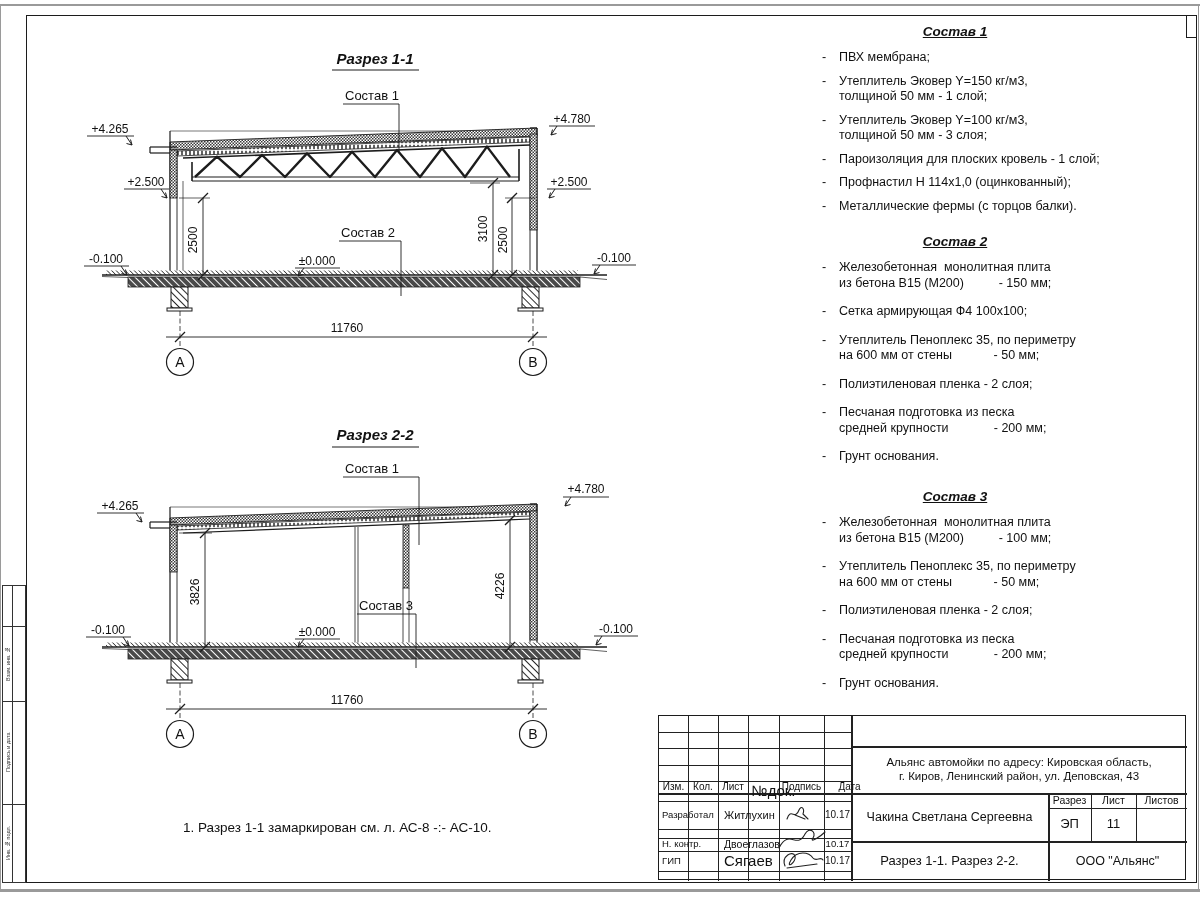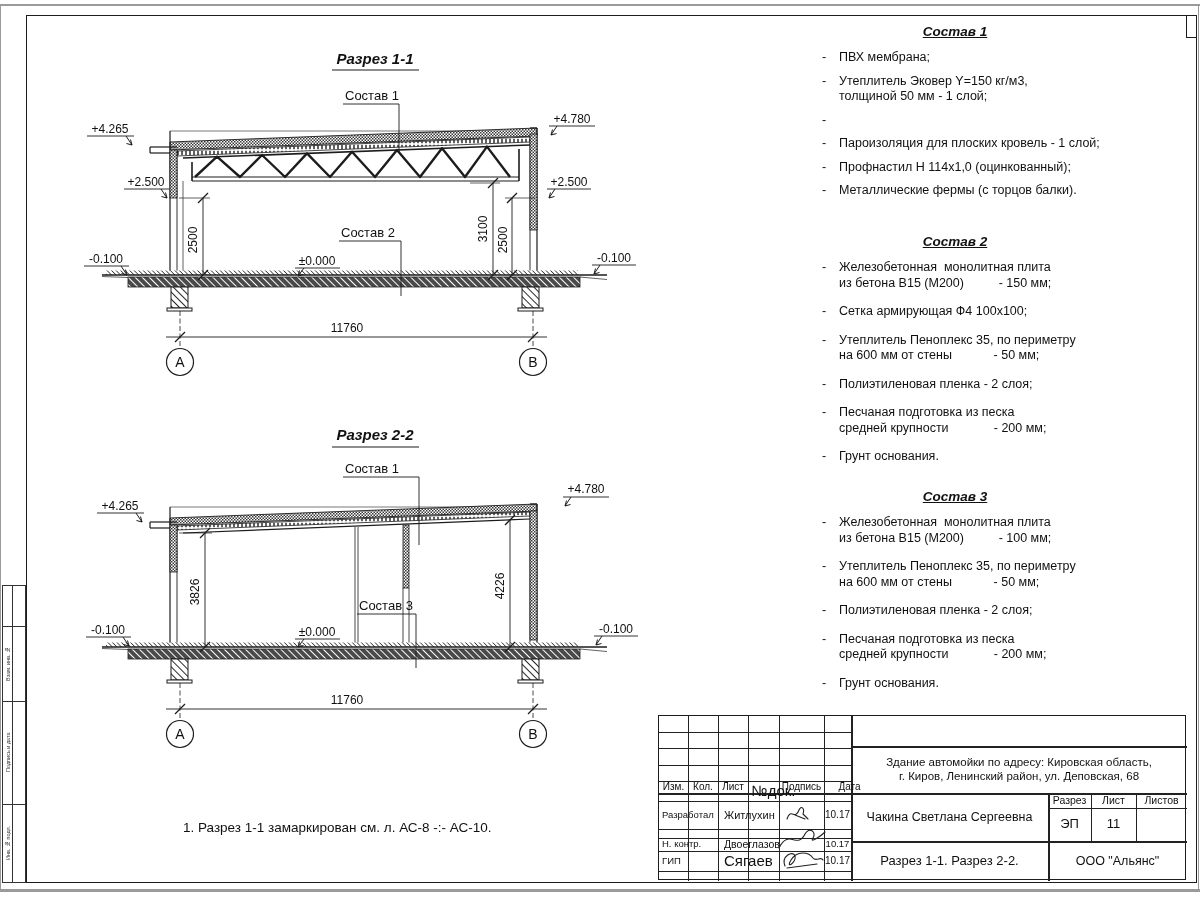--- a/index.html
+++ b/index.html
@@ -298,20 +298,21 @@
     <div class="item">
         <span class="dash">-</span>
         <div class="txt"><div>ПВХ мембрана;</div><div></div></div>
       </div>
     <div class="item">
         <span class="dash">-</span>
         <div class="txt"><div>Утеплитель Эковер Y=150 кг/м3,</div><div>толщиной 50 мм - 1 слой;</div></div>
       </div>
     <div class="item">
         <span class="dash">-</span>
+        <div class="txt"><div>Утеплитель Эковер Y=100 кг/м3,</div><div>толщиной 50 мм - 3 слоя;</div></div>
       </div>
     <div class="item">
         <span class="dash">-</span>
         <div class="txt"><div>Пароизоляция для плоских кровель - 1 слой;</div></div>
       </div>
     <div class="item">
         <span class="dash">-</span>
         <div class="txt"><div>Профнастил Н 114х1,0 (оцинкованный);</div></div>
       </div>
     <div class="item">
@@ -423,22 +424,22 @@
       <path d="M6,16 C10,4 14,18 18,7 C20,2 24,5 22,11 L27,16 M14,12 L24,16" stroke="#222" stroke-width="1.1" fill="none" stroke-linecap="round"></path>
     </svg>
     <svg class="sig" style="left:116px;top:108px" width="52" height="30">
       <path d="M4,24 C14,4 22,26 30,10 C34,2 42,8 38,14 C34,20 46,12 50,8" stroke="#222" stroke-width="1.1" fill="none" stroke-linecap="round"></path>
     </svg>
     <svg class="sig" style="left:118px;top:130px" width="50" height="28">
       <path d="M8,20 C4,10 16,4 18,10 C20,16 8,24 14,14 C20,4 32,6 36,12 C39,16 44,10 46,14 M10,22 L40,18" stroke="#222" stroke-width="1.1" fill="none" stroke-linecap="round"></path>
     </svg>
 
     <div class="cell" style="left:192px;top:30px;width:336px;height:47px;font-size:11.5px;flex-direction:column">
-      <div>Здание автомойки по адресу: Кировская область,</div>
-      <div>г. Киров, Ленинский район, ул. Деповская, 68</div>
+      <div>Альянс автомойки по адресу: Кировская область,</div>
+      <div>г. Киров, Ленинский район, ул. Деповская, 43</div>
     </div>
     <div class="cell" style="left:192px;top:77px;width:197px;height:48px;font-size:12.5px">Чакина Светлана Сергеевна</div>
     <div class="cell" style="left:389px;top:77px;width:43px;height:15px;font-size:10.5px">Разрез</div>
     <div class="cell" style="left:432px;top:77px;width:45px;height:15px;font-size:10.5px">Лист</div>
     <div class="cell" style="left:477px;top:77px;width:51px;height:15px;font-size:10.5px">Листов</div>
     <div class="cell" style="left:389px;top:92px;width:43px;height:33px;font-size:13px">ЭП</div>
     <div class="cell" style="left:432px;top:92px;width:45px;height:33px;font-size:13px">11</div>
     <div class="cell" style="left:477px;top:92px;width:51px;height:33px;font-size:13px"></div>
     <div class="cell" style="left:192px;top:125px;width:197px;height:40px;font-size:13px">Разрез 1-1. Разрез 2-2.</div>
     <div class="cell" style="left:389px;top:125px;width:139px;height:40px;font-size:12.5px">ООО "Альянс"</div>

